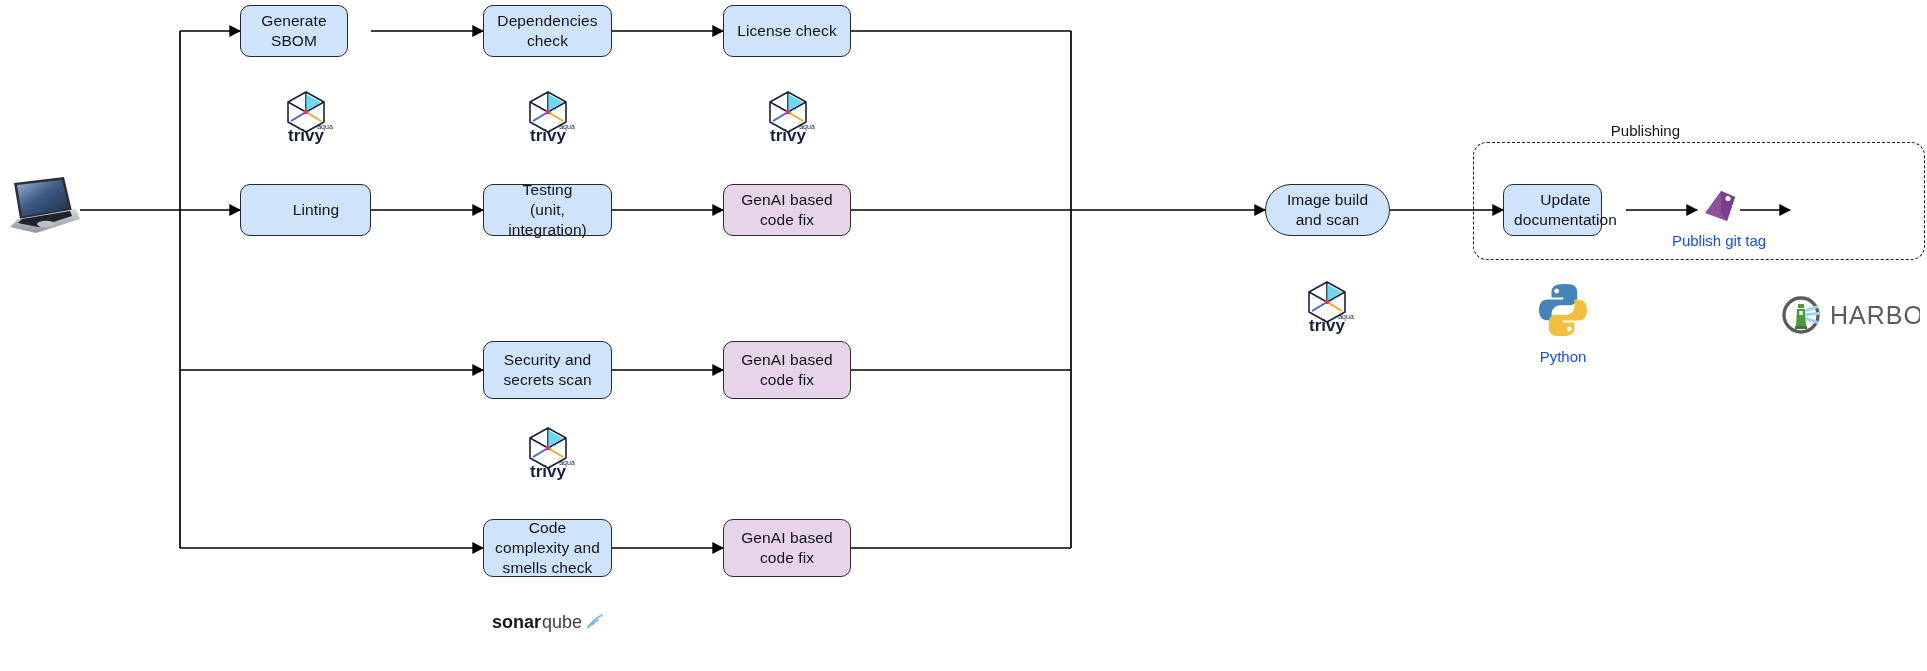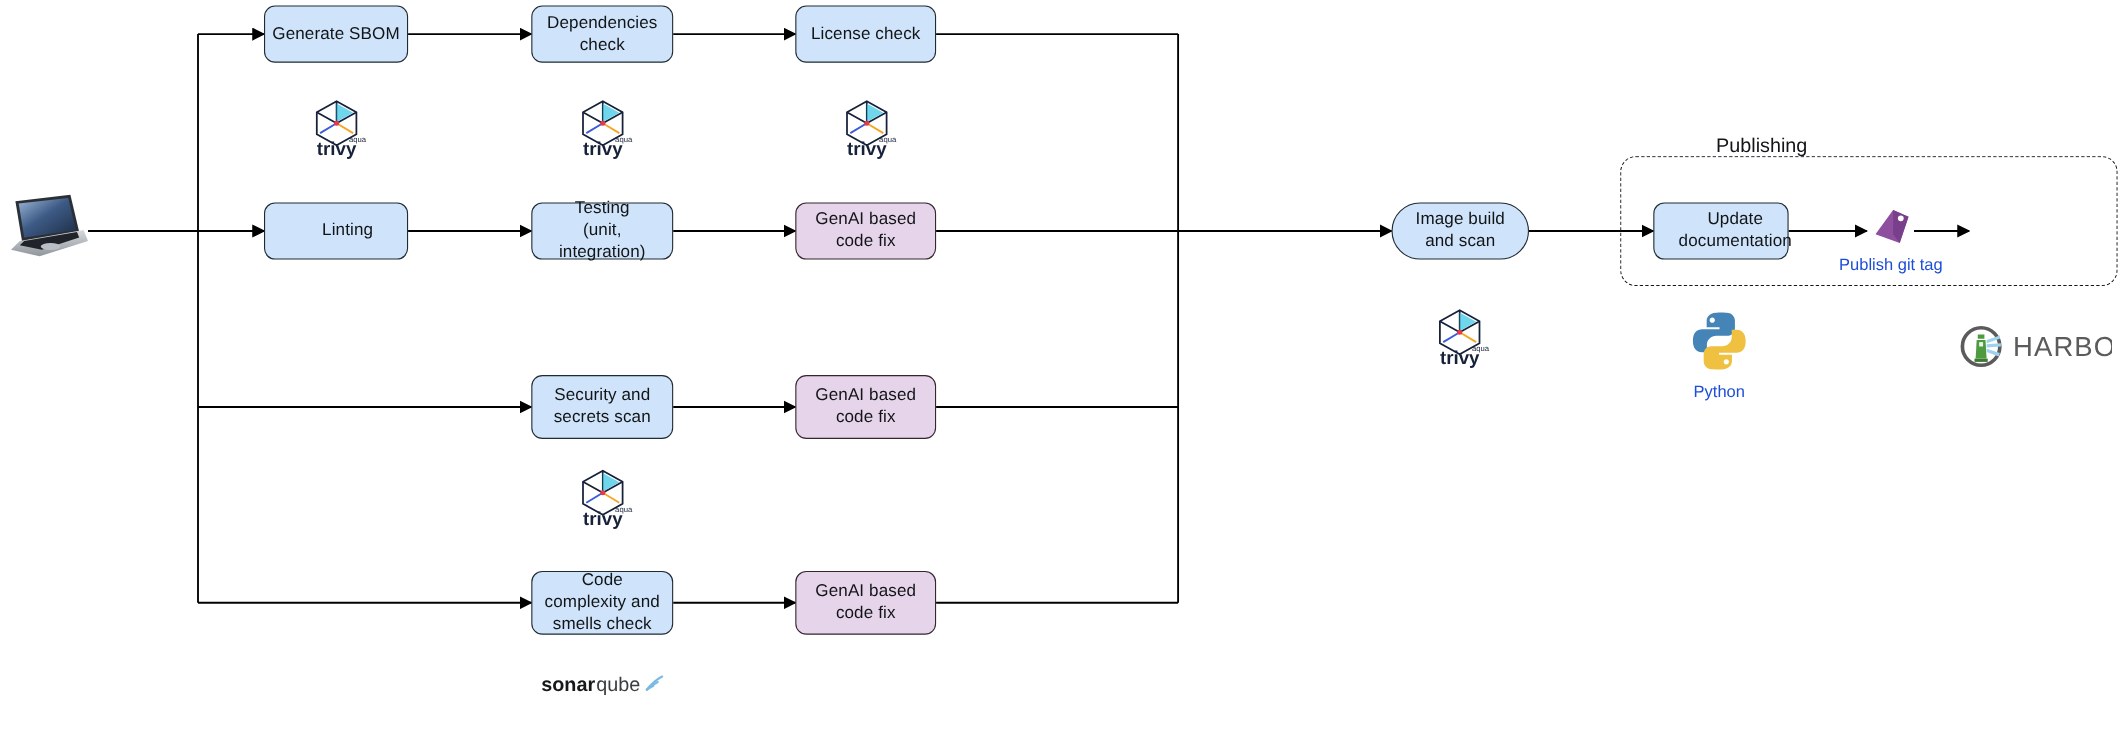--- a/index.html
+++ b/index.html
@@ -45,24 +45,24 @@
 
   .caption {
     position: absolute;
     font-size: 15px;
     color: #1d4ed8;
     text-align: center;
     white-space: nowrap;
   }
   .group-label {
     position: absolute;
-    font-size: 18px;
+    font-size: 15px;
     color: #121417;
     white-space: nowrap;
-    text-align: left;
+    text-align: right;
   }
   .group-box {
     position: absolute;
     box-sizing: border-box;
     border: 1.6px dashed #15181b;
     border-radius: 14px;
     background: transparent;
   }
   .logo {
     position: absolute;
@@ -135,21 +135,21 @@
         </linearGradient>
       </defs>
       <path d="M8 8 L58 2 L66 36 L14 44 Z" fill="#2b3036"></path>
       <path d="M11 10 L56 5 L63 34 L16 41 Z" fill="url(#scr)"></path>
       <path d="M12 44 L70 34 L74 44 L30 58 L4 52 Z" fill="url(#base)"></path>
       <path d="M16 44 L64 36 L66 41 L32 52 L12 48 Z" fill="#20242a"></path>
       <ellipse cx="40" cy="49" rx="9" ry="3.2" fill="#b9bfc5"></ellipse>
     </svg>
   </div>
 
-  <div class="node blue" style="left:240px; top:5px; width:131px; height:52px;">
+  <div class="node blue" style="left:240px; top:5px; width:108px; height:52px;">
     <span>Generate SBOM</span>
   </div>
   <div class="node blue" style="left:483px; top:5px; width:129px; height:52px;align-items:center;">
     <span>Dependencies<br>check</span>
   </div>
   <div class="node blue" style="left:723px; top:5px; width:128px; height:52px;">
     <span>License check</span>
   </div>
 
   <div class="logo" style="left:276px; top:88px;">
@@ -259,21 +259,21 @@
       <line x1="30" y1="24" x2="15" y2="33" stroke="#3b5bdb" stroke-width="1.7"></line>
       <circle cx="30" cy="24" r="2.3" fill="#e8374a"></circle>
       <text x="30" y="53" font-family="&quot;Liberation Sans&quot;, sans-serif" font-size="17" font-weight="bold" fill="#17213a" text-anchor="middle">trivy</text>
       <text x="49" y="41" font-family="&quot;Liberation Sans&quot;, sans-serif" font-size="7" fill="#17213a" text-anchor="middle">aqua</text>
     </svg>
   </div>
 
   <div class="group-label" style="left:1620px; top:122px; width:120px; margin-left:-60px;">Publishing</div>
   <div class="group-box" style="left:1473px; top:142px; width:452px; height:118px;"></div>
 
-  <div class="node blue" style="left:1503px; top:184px; width:123px; height:52px;padding-left:32px;">
+  <div class="node blue" style="left:1503px; top:184px; width:99px; height:52px;padding-left:32px;">
     <span>Update<br>documentation</span>
   </div>
 
   <div class="logo" style="left:1697px; top:185px;">
     <svg width="44" height="44" viewBox="0 0 44 44">
       <path d="M8 28 L24 6 L38 12 L30 36 Z" fill="#8d4f9e"></path>
       <path d="M24 6 L38 12 L30 36 L24 28 Z" fill="#7a3f8c"></path>
       <circle cx="31" cy="13.5" r="2.6" fill="#ffffff"></circle>
     </svg>
   </div>

